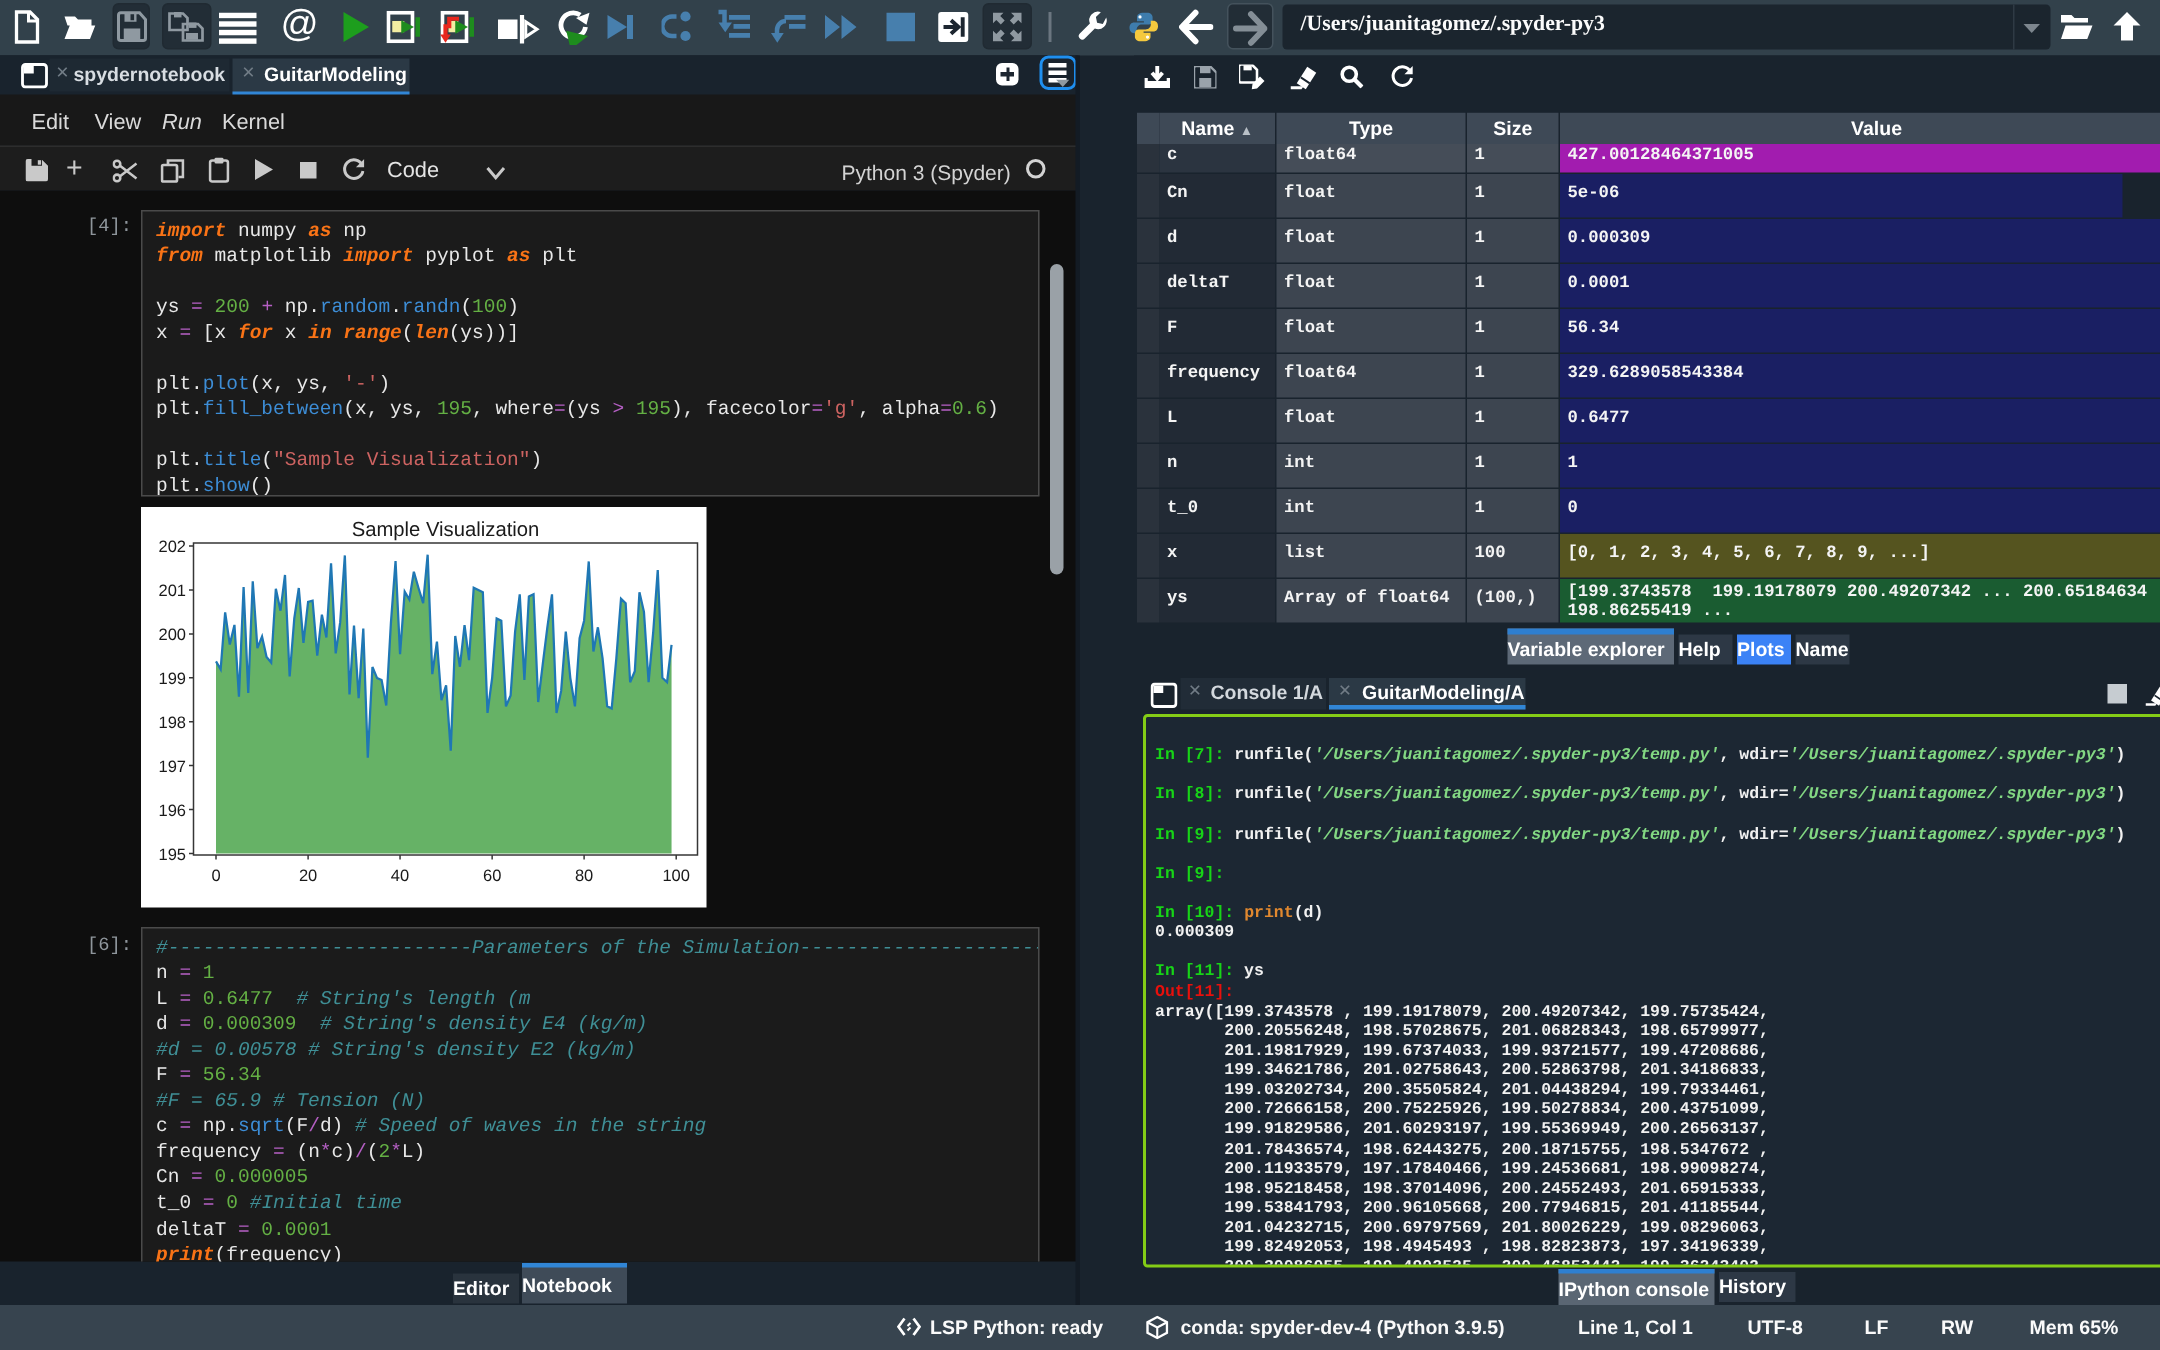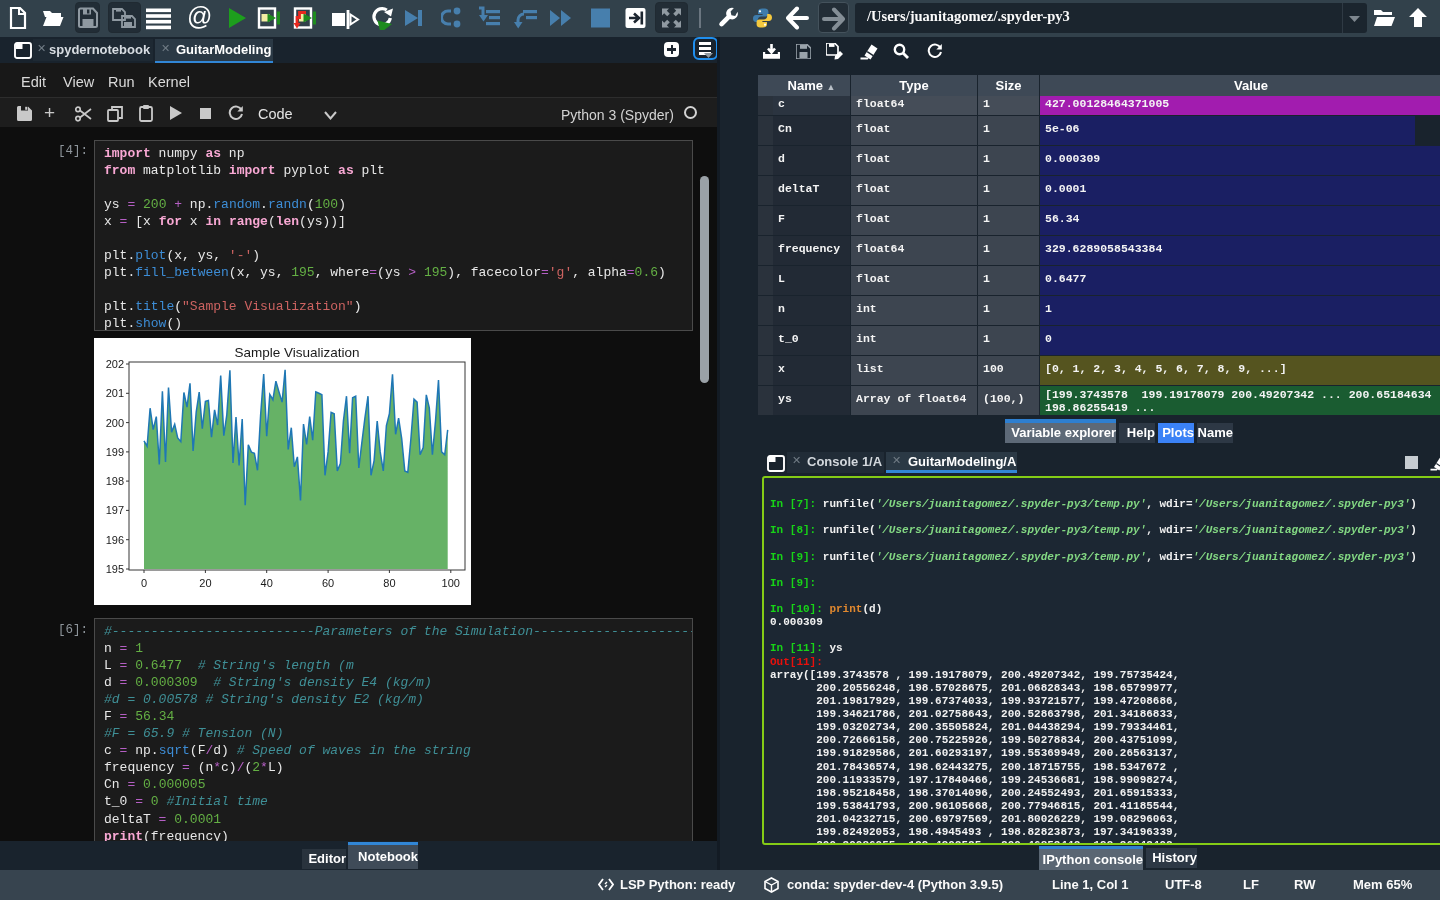--- a/index.html
+++ b/index.html
@@ -19,28 +19,28 @@
 .nbtab2 { left:155px; width:118px; background:#2b3945; border-bottom:3px solid #3186d6; height:25px; }
 .tabx { color:#717c86; font-size:11px; font-weight:400; }
 
 #nbmenu { position:absolute; left:0; top:26px; width:719px; height:34px; background:#181818; color:#dadada; font-size:14.5px; }
 #nbtoolbar { position:absolute; left:0; top:60px; width:719px; height:30px; background:#1d1d1d; border-top:1px solid #2d2d2d; }
 #nbcontent { position:absolute; left:0; top:90px; width:719px; height:714px; background:#0e0e0e; overflow:hidden; }
 .cell { position:absolute; left:94px; width:599px; background:#1b1b1b; border:1px solid #4a4a4a; }
 .cell pre, .prompt { font-family:"Liberation Mono", monospace; font-size:13px; line-height:17.05px; }
 .cell pre { color:#e8e8e8; padding:4px 0 0 9px; }
 .prompt { position:absolute; color:#8f969c; font-size:12.5px; }
-.kw { color:#f9a8d4; font-weight:bold; }
+.kw { color:#f97316; font-weight:bold;font-style:italic; }
 .num { color:#64b044; }
 .opr { color:#b55fc4; }
 .fnc { color:#3d8dd6; }
 .str { color:#cd6361; }
 .cmt { color:#3f8f96; font-style:italic; }
 
-.btab { position:absolute; color:#ffffff; font-size:13px; font-weight:600; text-align:right; white-space:nowrap; }
+.btab { position:absolute; color:#ffffff; font-size:13px; font-weight:600; text-align:left; white-space:nowrap; }
 #statusbar { position:absolute; left:0; top:870px; width:1440px; height:30px; background:#37444f; color:#fafafa; font-size:13px; font-weight:600; }
 #statusbar span { position:absolute; top:7px; }
 
 #rightpane { position:absolute; left:756px; top:37px; width:720px; height:833px; background:#19232D; }
 
 #vetable { position:absolute; left:2px; top:38px; width:716px; height:343px; background:#19232D; overflow:hidden; }
 .hdr { position:absolute; top:0; height:21px; background:#3e4956; color:#ffffff; font-size:13px; font-weight:600; text-align:center; line-height:21px; }
 .mono { font-family:"Liberation Mono", monospace; }
 #vetable .mono { font-weight:600; }
 
@@ -244,21 +244,21 @@
         <div class="abs" style="left:4px; top:13px; width:12px; height:2.6px; background:#fff;"></div>
         <svg class="abs" style="left:9px; top:14px;" width="9" height="5" viewBox="0 0 9 5">
             <path d="M0 0 h9 l-4.5 5 z" fill="#8f99a1"></path>
           </svg>
       </div>
     </div>
 
     <div id="nbmenu">
       <span class="abs" style="left:21px; top:11px;">Edit</span>
       <span class="abs" style="left:63px; top:11px;">View</span>
-      <span class="abs" style="left:108px; top:11px;">Run</span>
+      <span class="abs" style="left:108px; top:11px;font-style:italic;">Run</span>
       <span class="abs" style="left:148px; top:11px;">Kernel</span>
     </div>
 
     <div id="nbtoolbar">
       <svg class="abs" style="left:17px; top:8px;" width="15" height="15" viewBox="0 0 15 15">
           <path d="M1.5 0 h9 L15 4.5 V13.5 a1.5 1.5 0 0 1 -1.5 1.5 h-12 A1.5 1.5 0 0 1 0 13.5 v-12 A1.5 1.5 0 0 1 1.5 0 Z" fill="#c9c9c9"></path>
           <rect x="4" y="0" width="7" height="4.5" fill="#1d1d1d"></rect>
           <rect x="8.2" y="0.8" width="2.2" height="3" fill="#c9c9c9"></rect>
         </svg>
       <div class="abs" style="left:44px; top:4px; color:#c9c9c9; font-size:19px; font-weight:400;">+</div>

